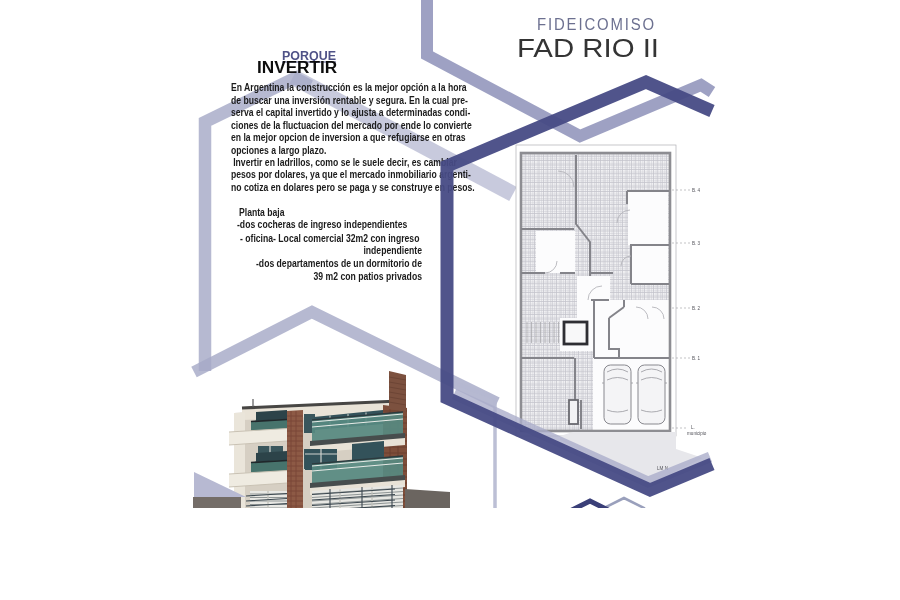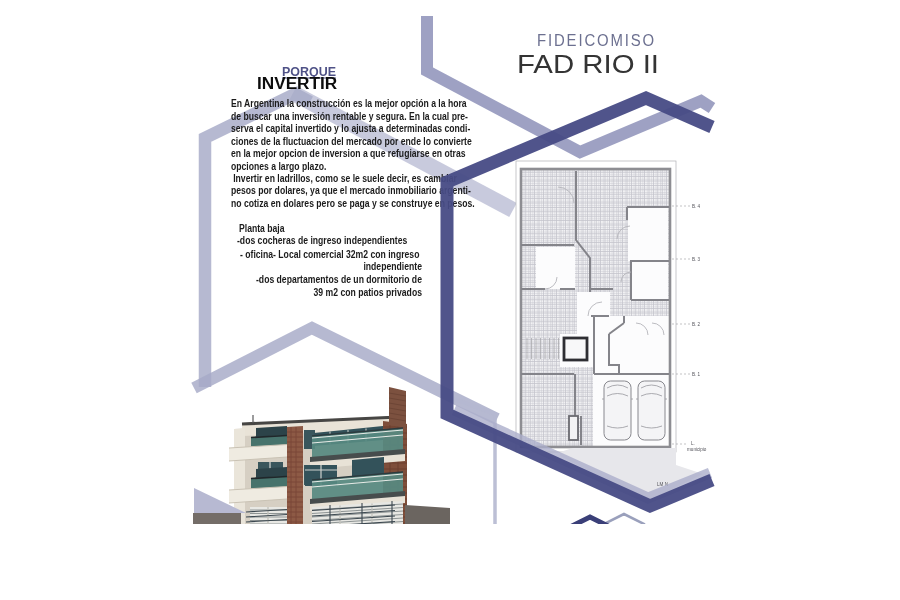--- a/index.html
+++ b/index.html
@@ -1,16 +1,16 @@
 <!DOCTYPE html>
 <html><head>
 <meta charset="utf-8">
 <style>
   html,body{margin:0;padding:0;background:#fff;}
-  #canvas{position:relative;width:900px;height:508px;overflow:hidden;font-family:"Liberation Sans", sans-serif;margin-top:16px;}
+  #canvas{position:relative;width:900px;height:508px;overflow:hidden;font-family:"Liberation Sans", sans-serif;}
   svg{position:absolute;left:0;top:0;}
 </style>
 </head>
 <body>
 <div id="canvas">
 <svg width="900" height="600" viewBox="0 0 900 600">
 <defs>
 <pattern id="hatch" width="4.4" height="4.4" patternUnits="userSpaceOnUse">
   <rect width="4.4" height="4.4" fill="#f1f1f3"></rect>
   <path d="M0 0H4.4M0 2.2H4.4" stroke="#c3c3cb" stroke-width="0.75"></path>

